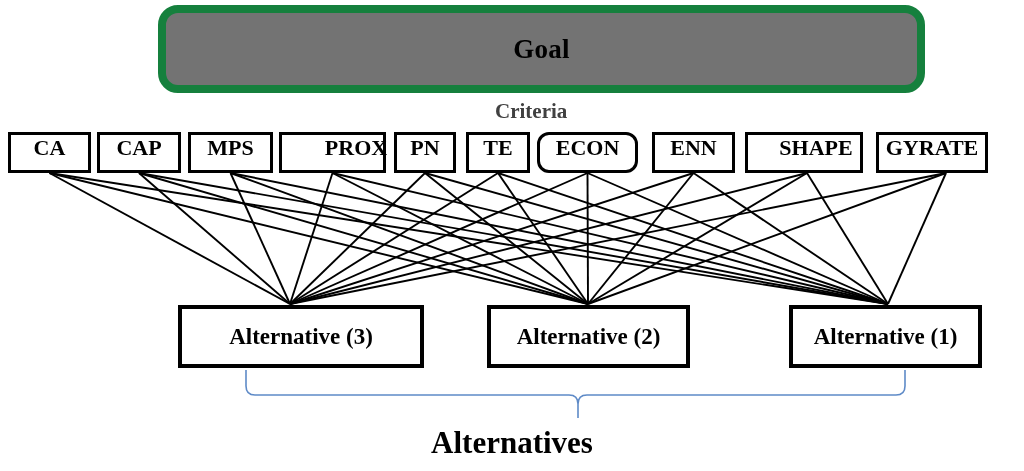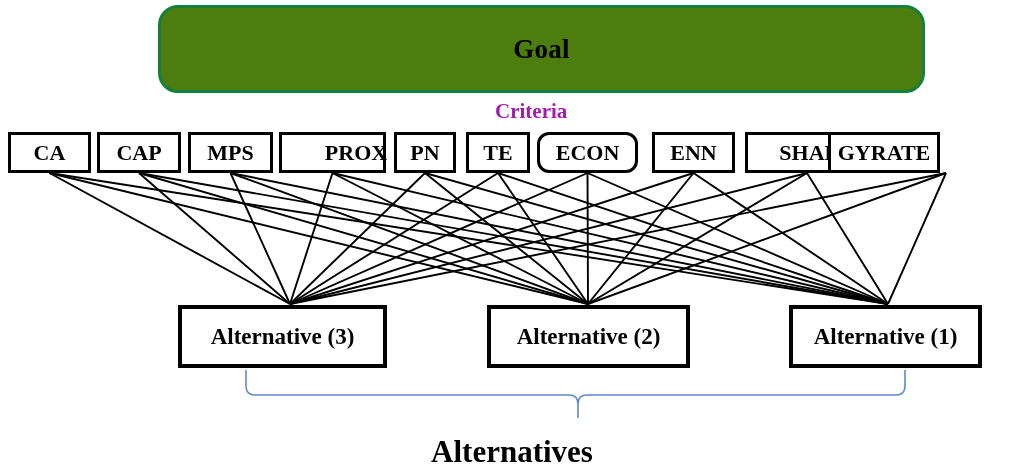--- a/index.html
+++ b/index.html
@@ -9,53 +9,53 @@
     font-family:"Liberation Serif", serif;
     overflow:hidden;
     position:relative;
   }
   #stage{position:absolute;left:0;top:0;width:1024px;height:471px;}
 
   
   .goal-box{
     position:absolute;
     left:158px;top:5px;width:767px;height:88px;
-    border:3px solid #15803d;
+    border:8px solid #15803d;
     border-radius:20px;
-    background:#4d7c0f;
+    background:#737373;
     box-sizing:border-box;
     display:flex;flex-direction:column;
     align-items:center;justify-content:center;
     z-index:5;
   }
   .goal-title{
     font-size:27px;font-weight:bold;color:#000;
     line-height:1.05;letter-spacing:.2px;
   }
   .goal-sub{
     font-size:20.5px;font-weight:bold;color:#000;
     line-height:1.15;margin-top:2px;white-space:nowrap;
   }
 
   
   .criteria-caption{
     position:absolute;
     left:495px;top:99px;
-    font-size:21px;font-weight:bold;color:#a21caf;
+    font-size:21px;font-weight:bold;color:#404040;
     z-index:6;
   }
 
   
   .crit-box{
     position:absolute;
     top:132px;height:41px;
     border:3.5px solid #000;
     background:#fff;
     box-sizing:border-box;
-    display:flex;align-items:center;justify-content:center;
+    display:flex;justify-content:center;
     font-size:22px;font-weight:bold;color:#000;
     z-index:5;
     white-space:nowrap;
   }
 
   
   .alt-box{
     position:absolute;
     top:305px;height:63px;
     border:4px solid #000;
@@ -75,21 +75,21 @@
   }
   #brace{
     position:absolute;left:0;top:0;
     width:1024px;height:471px;
     z-index:3;pointer-events:none;
   }
 
   
   .alts-caption{
     position:absolute;
-    left:0;right:0;top:434px;
+    left:0;right:0;top:425px;
     text-align:center;
     font-size:31px;font-weight:bold;color:#000;
     z-index:6;
   }
 </style>
 </head>
 <body>
 
 <div id="stage">
 
@@ -157,26 +157,26 @@
       </div>
       <div class="crit-box" style="left: 537px; width: 101px; border-radius: 12px;">
         <span>ECON</span>
       </div>
       <div class="crit-box" style="left: 652px; width: 83px;">
         <span>ENN</span>
       </div>
       <div class="crit-box" style="left: 745px; width: 118px; padding-left: 24px;">
         <span>SHAPE</span>
       </div>
-      <div class="crit-box" style="left: 828px; width: 112px;">
+      <div class="crit-box" style="left: 876px; width: 112px;">
         <span>GYRATE</span>
       </div>
     </div>
   <div id="alts-layer">
-      <div class="alt-box" style="left: 178px; width: 209px;">
+      <div class="alt-box" style="left: 178px; width: 246px;">
         <span>Alternative (3)</span>
       </div>
       <div class="alt-box" style="left: 487px; width: 203px;">
         <span>Alternative (2)</span>
       </div>
       <div class="alt-box" style="left: 789px; width: 193px;">
         <span>Alternative (1)</span>
       </div>
     </div>
 

